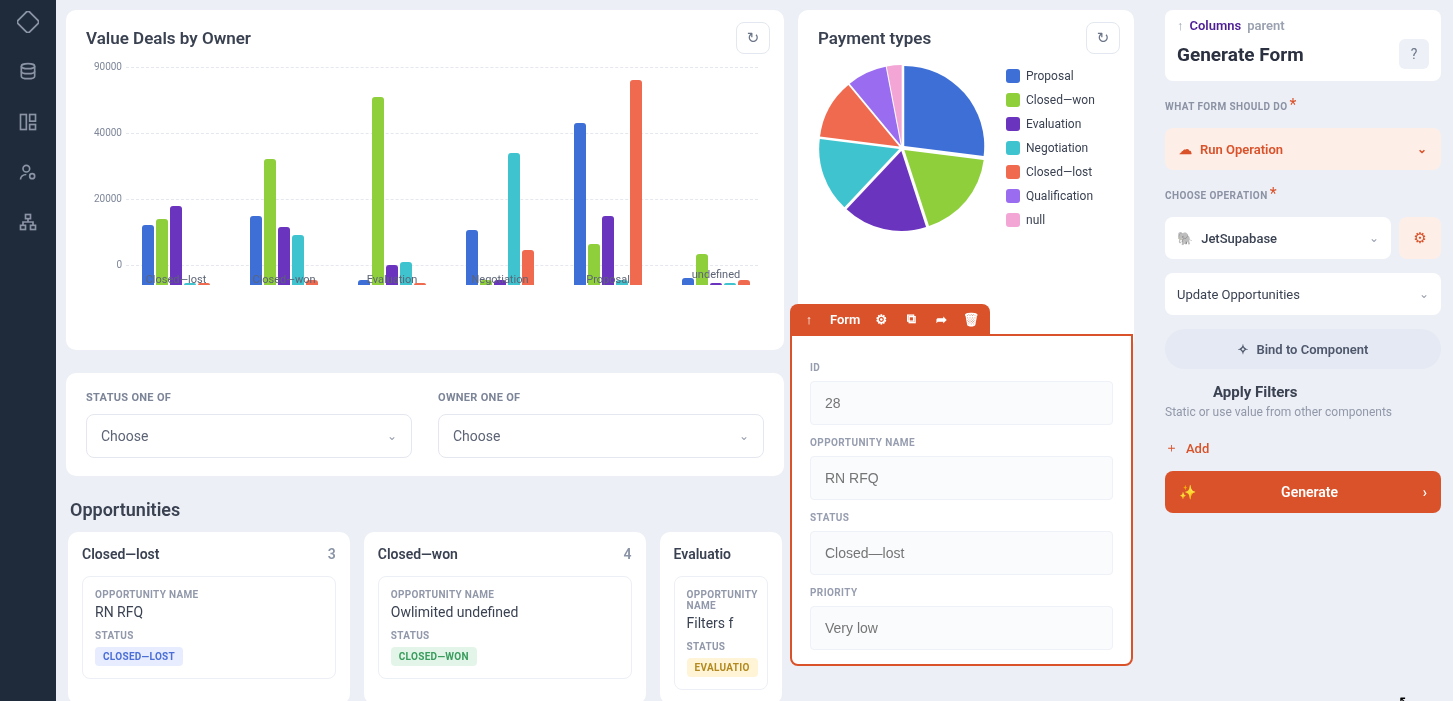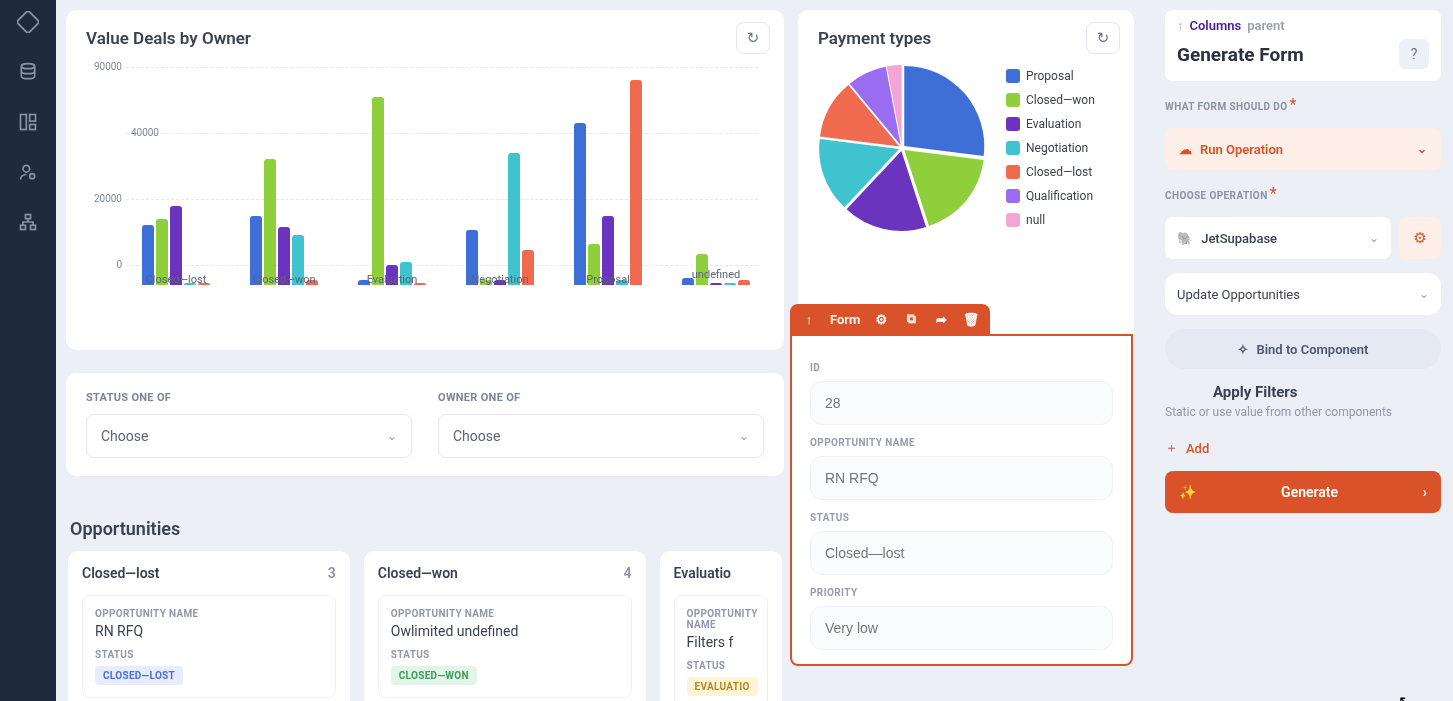--- a/index.html
+++ b/index.html
@@ -80,21 +80,21 @@
   .fblock { flex:1; }
   .flabel { font-size:11px; font-weight:700; color:#7c8497; letter-spacing:.3px; margin-bottom:10px; }
   .select {
     border:1px solid #e4e7ef; border-radius:8px; height:44px;
     display:flex;align-items:center;justify-content:space-between;
     padding:0 14px; font-size:14px; color:#5c6475; background:#fff;
   }
   .chev { color:#9aa1b0; font-size:12px; }
   
   .opps { width:718px; background:transparent; padding:0 2px; }
-  .opps h2 { font-size:18px; font-weight:600; margin:19px 0 12px 2px; color:#3a4252; }
+  .opps h2 { font-size:18px; font-weight:600; margin:0 0 12px 2px; color:#3a4252; }
   .oppcols { display:flex; gap:14px; }
   .oppcol { background:#fff; border-radius:10px; width:286px; padding:14px 14px; }
   .oppcol.narrow { width:124px; overflow:hidden; }
   .ophead { display:flex; justify-content:space-between; font-weight:600; font-size:14px; color:#3a4252; margin-bottom:14px; }
   .ophead .cnt { color:#8b94a6; }
   .opcard { border:1px solid #eceff5; border-radius:8px; padding:12px; }
   .opk { font-size:10px; font-weight:700; color:#9198a9; letter-spacing:.3px; margin-bottom:4px; }
   .opv { font-size:14px; color:#3a4252; margin-bottom:10px; }
   .badge { display:inline-block; padding:4px 8px; border-radius:4px; font-size:10px; font-weight:700; letter-spacing:.3px; }
   .badge.lost { background:#e7ecff; color:#4b6fd6; }
@@ -118,21 +118,21 @@
     display:flex; align-items:center; gap:12px;
     padding:6px 10px;
     color:#fff;
     font-size:13px;
     font-weight:600;
   }
   .formhdr .ib { width:18px;height:18px;display:flex;align-items:center;justify-content:center;font-size:13px; }
   .formbody { padding:14px 18px; }
   .flbl { font-size:10px; font-weight:700; color:#969daf; letter-spacing:.4px; margin:12px 0 8px; }
   .finp {
-    width:100%; height:44px; border:1px solid #eef1f7; border-radius:12px; background:#fafbfd;
+    width:100%; height:44px; border:1px solid #eef1f7; border-radius:4px; background:#fafbfd;
     padding:0 14px; font-size:14px; color:#aab0bf;
   }
 
   
   .rpanel {
     width:300px;
     background:#eceff5;
     padding:10px 12px 12px 12px;
     display:flex; flex-direction:column; gap:14px;
     overflow-y:auto;
@@ -156,21 +156,21 @@
   .opsel {
     display:flex; gap:8px;
   }
   .opsel .sel {
     flex:1; background:#fff; border-radius:8px; height:42px;
     display:flex;align-items:center;justify-content:space-between;
     padding:0 12px; font-size:13px; color:#3a4252; font-weight:500;
   }
   .gearbtn { width:42px;height:42px;border-radius:8px;background:#fdeee8;display:flex;align-items:center;justify-content:center;color:#d9522a;font-size:15px; }
   .subsel {
-    background:#fff; border-radius:13px; height:42px;
+    background:#fff; border-radius:8px; height:42px;
     display:flex;align-items:center;justify-content:space-between;
     padding:0 12px; font-size:13px; color:#3a4252;
   }
   .bindbtn {
     background:#e4e9f3; border-radius:24px; height:40px;
     display:flex;align-items:center;justify-content:center;gap:8px;
     font-size:13px;font-weight:600;color:#4e576b;
   }
   .afhead { font-size:15px; font-weight:700; color:#3a4252;margin-left:48px; }
   .afsub { font-size:12px; color:#9198a9; margin-top:4px; }
@@ -230,21 +230,21 @@
     <div class="row">
       <div class="card barchart">
         <div class="card-title">Value Deals by Owner</div>
         <button class="refresh-btn">↻</button>
         <div class="bars-wrap" id="bars-wrap">
             <div class="gridline" style="top: 205px;"></div>
             <div class="ytick" style="top: 199px;">0</div>
             <div class="gridline" style="top: 138.871px;"></div>
             <div class="ytick" style="top: 132.871px;">20000</div>
             <div class="gridline" style="top: 72.7419px;"></div>
-            <div class="ytick" style="top: 66.7419px; margin-left: 37px;">40000</div>
+            <div class="ytick" style="top: 66.7419px;">40000</div>
             <div class="gridline" style="top: 6.6129px;"></div>
             <div class="ytick" style="top: 0.612903px;">90000</div>
             <div class="group" style="left: 0px;">
               <div class="bar" style="background: rgb(61, 111, 214); height: 59.5161px;"></div>
               <div class="bar" style="background: rgb(143, 207, 60); height: 66.129px;"></div>
               <div class="bar" style="background: rgb(107, 52, 191); height: 79.3548px;"></div>
               <div class="bar" style="background: rgb(63, 196, 207); height: 2px;"></div>
               <div class="bar" style="background: rgb(239, 106, 78); height: 2px;"></div>
             </div>
             <div class="xlabel" style="left: 0px; top: 213px;">Closed—lost</div>

